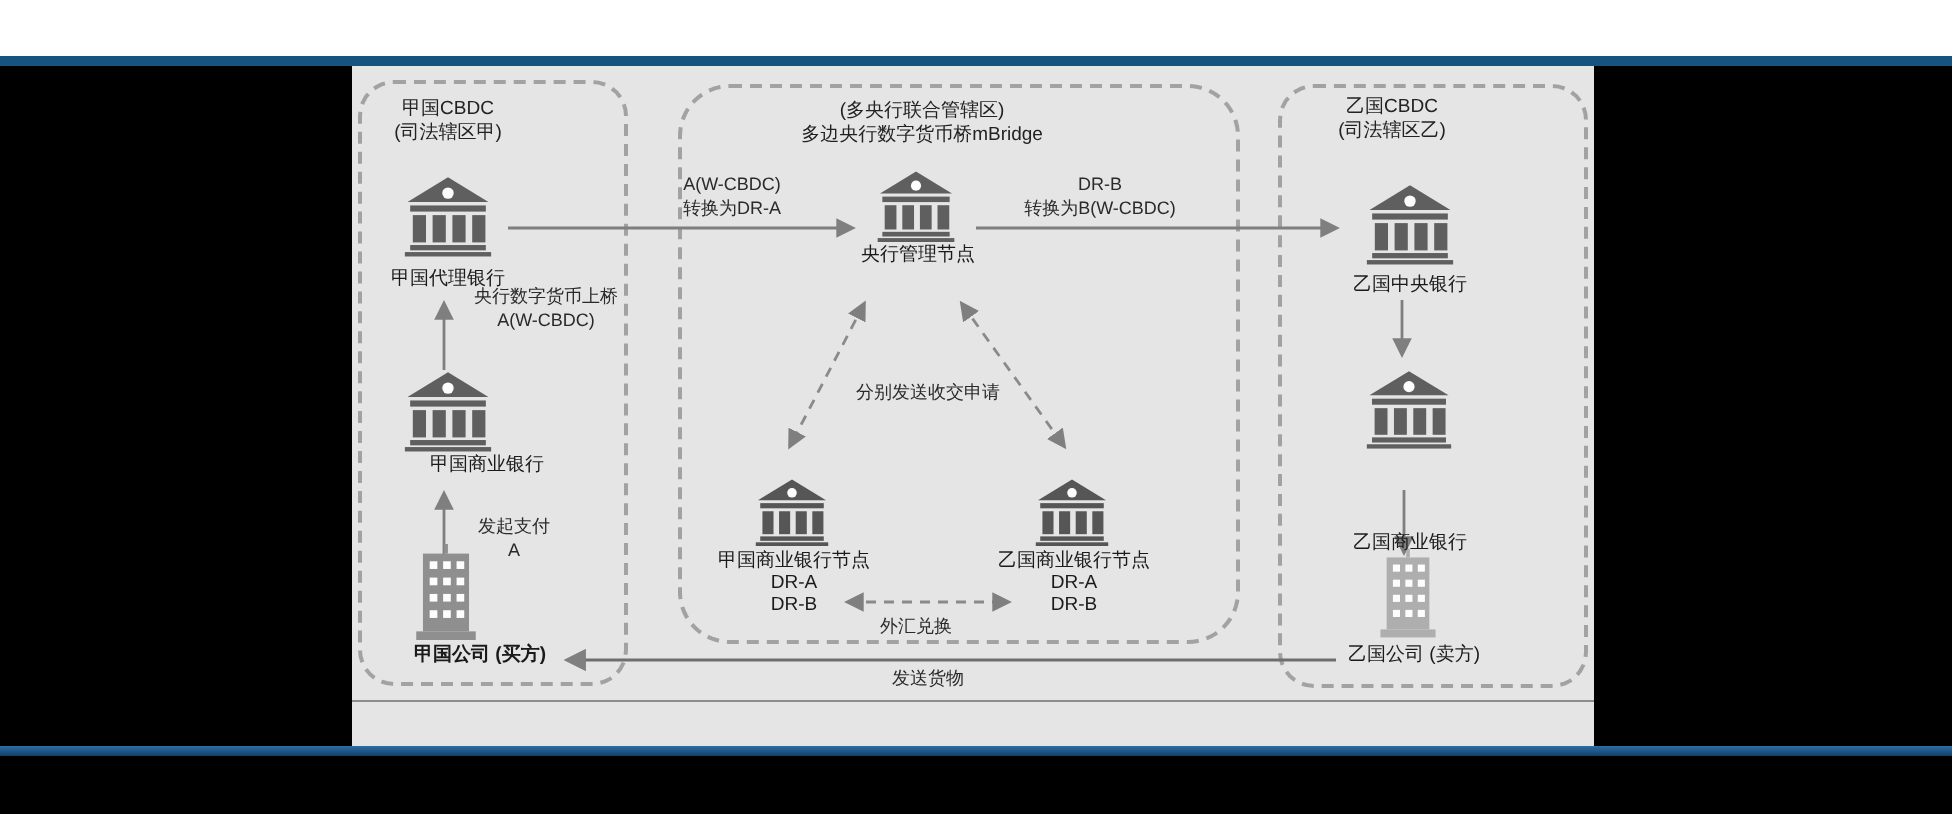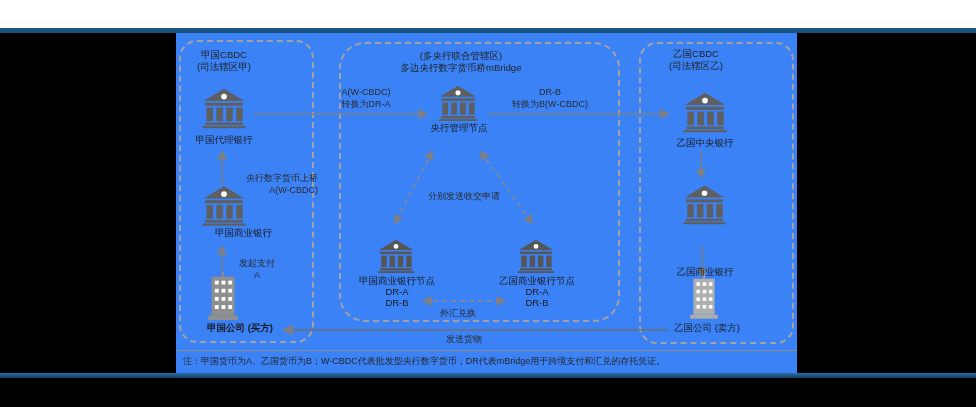--- a/index.html
+++ b/index.html
@@ -8,21 +8,21 @@
   #stage {
     position:relative; width:976px; height:407px; background:#000000;
     overflow:hidden; margin:0 auto;
   }
   .band-top { position:absolute; left:0; top:0; width:976px; height:28px; background:#ffffff; }
   .bar { position:absolute; left:0; width:976px; height:5px; background:#17537f; }
   .bar.top { top:28px; }
   .bar.bottom { top:373px; background:linear-gradient(#2e6da4,#123f66); }
   #panel {
     position:absolute; left:176px; top:33px; width:621px; height:340px;
-    background:#3b82f6; color:#1c1c1c; overflow:hidden;
+    background:#e5e5e5; color:#1c1c1c; overflow:hidden;
   }
   .region {
     position:absolute; border:2px dashed #a2a2a2; background:transparent; z-index:1;
   }
   #box-a { left:3px; top:7px; width:135px; height:303px; border-radius:18px; }
   #box-m { left:163px; top:9px; width:281px; height:280px; border-radius:26px; }
   #box-b { left:463px; top:9px; width:155px; height:302px; border-radius:18px; }
   .title { position:absolute; text-align:center; font-size:9.5px; line-height:12px; color:#222; z-index:3; }
   .node-label { position:absolute; text-align:center; font-size:9.5px; line-height:11px; color:#1a1a1a; z-index:3; }
   .flow-label { position:absolute; text-align:center; font-size:9px; line-height:11.5px; color:#2a2a2a; z-index:3; }
@@ -243,36 +243,35 @@
     </div>
     <div class="node-label" style="left:312px; top:242px; width:98px;">
       <div>乙国商业银行节点</div>
       <div>DR-A</div>
       <div>DR-B</div>
     </div>
     <div class="node-label" style="left:481px; top:104px; width:96px;">乙国中央银行</div>
     <div class="node-label" style="left:481px; top:194px; width:96px;margin-top:39px;">乙国商业银行</div>
     <div class="node-label" style="left:483px; top:289px; width:96px;">乙国公司 (卖方)</div>
 
-    <div class="flow-label" style="left:52px; top:140px; width:90px;text-align:right;">
+    <div class="flow-label" style="left:52px; top:110px; width:90px;">
       <div>央行数字货币上桥</div>
       <div>A(W-CBDC)</div>
     </div>
     <div class="flow-label" style="left:144px; top:54px; width:92px;">
       <div>A(W-CBDC)</div>
       <div>转换为DR-A</div>
     </div>
     <div class="flow-label" style="left:324px; top:54px; width:100px;">
       <div>DR-B</div>
       <div>转换为B(W-CBDC)</div>
     </div>
     <div class="flow-label" style="left:41px; top:225px; width:80px;">
       <div>发起支付</div>
       <div>A</div>
     </div>
     <div class="flow-label" style="left:238px; top:158px; width:100px;">分别发送收交申请</div>
     <div class="flow-label" style="left:247px; top:275px; width:70px;">外汇兑换</div>
     <div class="flow-label" style="left:253px; top:301px; width:70px;">发送货物</div>
 
     <div id="sepline"></div>
-    <div id="note">注：甲国货币为A、乙国货币为B；W-CBDC代表批发型央行数字货币；DR代表mBridge用于跨境支付和汇兑的存托凭证。</div>
   </div>
 </div>
 
 </body></html>

